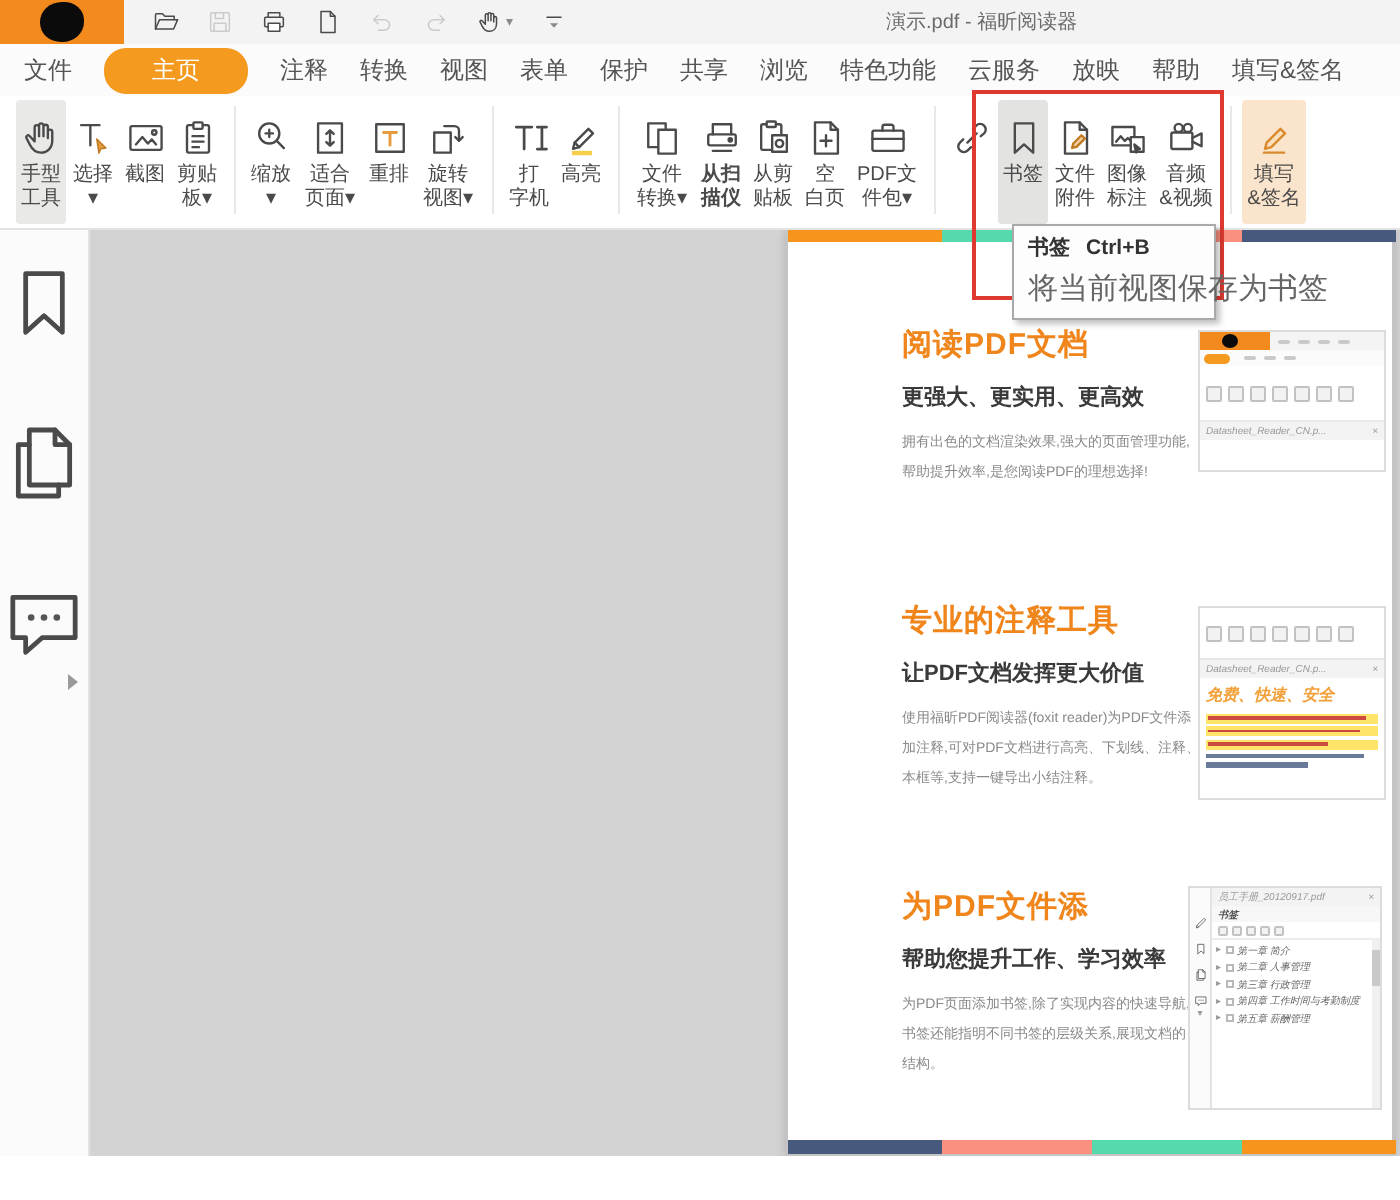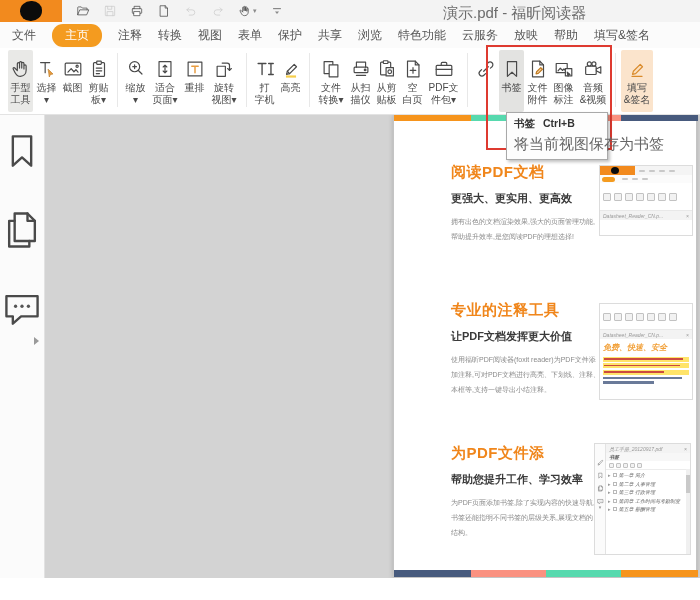--- a/index.html
+++ b/index.html
@@ -8,25 +8,25 @@
     font-family:"Liberation Sans","DejaVu Sans",sans-serif;color:#444;}
   
   .titlebar{position:relative;height:22px;background:#F3F3F3;display:flex;align-items:center;}
   .logo{width:62px;height:22px;background:#F28A1E;position:relative;flex:none;}
   .blob{position:absolute;left:20px;top:1px;width:22px;height:20px;background:#0b0b0b;border-radius:50% 45% 50% 48%;}
   .qat{display:flex;align-items:center;gap:13px;margin-left:14px;}
   .qat-btn{display:flex;align-items:center;height:16px;}
   .qat-btn .ic{width:14px;height:14px;}
   .qat-btn.disabled svg{stroke:#CBCBCB !important;}
   .qat-caret{font-size:7px;color:#8a8a8a;margin-left:1px;}
-  .win-title{position:absolute;left:443px;top:4px;font-size:15px;color:#6b6b6b;white-space:nowrap;}
+  .win-title{position:absolute;left:443px;top:4px;font-size:10px;color:#6b6b6b;white-space:nowrap;}
   
   .menubar{height:26px;background:#FBFBFB;display:flex;align-items:center;gap:16px;padding:0 0 0 12px;}
   .mtab{font-size:12px;color:#555;white-space:nowrap;padding:3px 0;cursor:default;}
-  .mtab.active{background:#F49B1F;color:#fff;border-radius:11px;padding:3px 13px;}
+  .mtab.active{background:#F49B1F;color:#fff;border-radius:11px;padding:3px 24px;}
   
   .ribbon{height:67px;background:#fff;border-bottom:1px solid #E3E3E3;display:flex;align-items:flex-start;padding:2px 0 0 8px;}
   .rbtn{display:flex;flex-direction:column;align-items:center;height:62px;padding-top:8px;margin-right:1px;border-radius:2px;flex:none;overflow:hidden;}
   .rbtn .ic{width:22px;height:22px;flex:none;}
   .rlb{font-size:10px;line-height:11.5px;color:#4a4a4a;text-align:center;white-space:nowrap;margin-top:2px;}
   .rbtn.selected{background:#E9E9E7;}
   .rbtn.hover{background:#E3E3E1;}
   .rbtn.peach{background:#FBE4CC;}
   .rsep{width:1px;height:54px;background:#E8E8E8;margin:3px 5px 0 5px;flex:none;}
   .ic svg{width:100%;height:100%;fill:none;stroke:#4a4a4a;stroke-width:1.3;stroke-linecap:round;stroke-linejoin:round;}
@@ -281,21 +281,21 @@
       <div class="rbtn" style="width: 32px;">
         <span class="ic"><svg viewBox="0 0 24 24">
             <rect x="4.5" y="4" width="9.5" height="13"></rect>
             <rect x="10" y="7.5" width="9.5" height="13" fill="#fff"></rect>
           </svg></span>
         <div class="rlb">
           <div>文件</div>
           <div>转换▾</div>
         </div>
       </div>
-      <div class="rbtn" style="width: 25px;">
+      <div class="rbtn" style="width: 25px; font-weight: bold;">
         <span class="ic"><svg viewBox="0 0 24 24">
             <path d="M7 10V4.5h10V10"></path>
             <rect x="4.5" y="10" width="15" height="6" rx="1"></rect>
             <circle cx="16.5" cy="13" r=".9" fill="#4a4a4a"></circle>
             <path d="M7 19h10"></path>
           </svg></span>
         <div class="rlb">
           <div>从扫</div>
           <div>描仪</div>
         </div>

